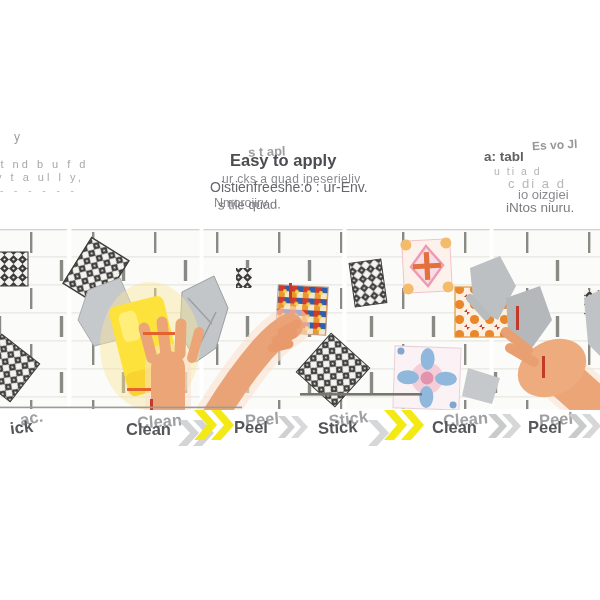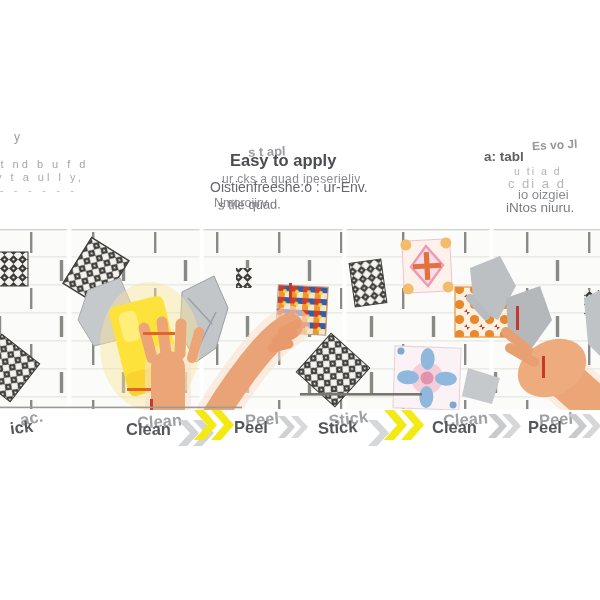--- a/index.html
+++ b/index.html
@@ -17,21 +17,21 @@
   
   .chg{left:248px;top:144px;font-size:13px;font-weight:bold;color:#8b8c8e;transform:rotate(-2deg);}
   .chm{left:230px;top:151px;font-size:16.5px;font-weight:bold;color:#4b4c50;}
   .cl1g{left:222px;top:172px;font-size:12px;color:#737478;letter-spacing:.4px;}
   .cl1m{left:210px;top:179px;font-size:14px;color:#66676b;}
   .cl2g{left:214px;top:196px;font-size:12.5px;color:#737478;}
   .cl2m{left:218px;top:197px;font-size:13px;color:#77787c;transform:rotate(-1deg);}
   
   .rhg{left:532px;top:138px;font-size:12px;font-weight:bold;color:#85868a;transform:rotate(-3deg);}
   .rhm{left:484px;top:149px;font-size:13.5px;font-weight:bold;color:#5f6064;}
-  .rf1{left:514px;top:165px;font-size:10.5px;color:#b3b4b6;letter-spacing:2px;}
+  .rf1{left:494px;top:165px;font-size:10.5px;color:#b3b4b6;letter-spacing:2px;}
   .rf2{left:508px;top:176px;font-size:13px;color:#b6b7b9;letter-spacing:2px;}
   .rl3{left:518px;top:187px;font-size:13px;color:#8a8b8f;text-align:right;}
   .rl4{left:506px;top:200px;font-size:13.5px;color:#7b7c80;}
   
   .strip{position:absolute;left:0;top:228px;}
   
   .steps{position:absolute;left:0;top:404px;width:600px;height:52px;}
   .slab{position:absolute;font-weight:bold;font-size:16.5px;color:#55565a;}
   .slab .g{position:absolute;left:11px;top:-8px;color:#9fa0a2;transform:rotate(-4deg);}
   .slab .m{position:relative;}

